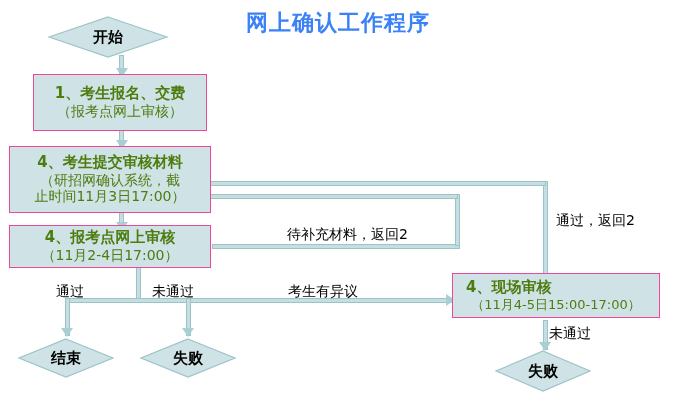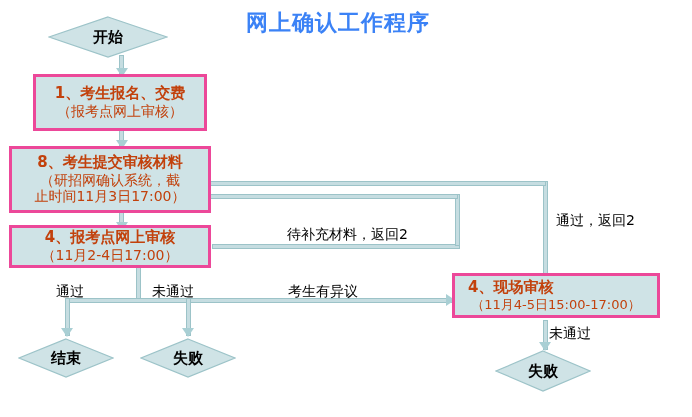--- a/index.html
+++ b/index.html
@@ -28,27 +28,27 @@
     color: #3b82f6;
     font-family: "DejaVu Serif", "Liberation Serif", serif;
     letter-spacing: 1px;
     white-space: nowrap;
   }
   
   .box {
     position: absolute;
     box-sizing: border-box;
     background: #cfe3e6;
-    border: 3px solid #ec4899;
+    border: 1px solid #ec4899;
     display: flex;
     flex-direction: column;
     align-items: center;
     justify-content: center;
     text-align: center;
-    color: #c2410c;
+    color: #4d7c0f;
     line-height: 1.18;
     padding: 2px 3px;
   }
   .box .l1 {
     font-weight: bold;
     font-size: 15px;
     white-space: nowrap;
     font-family: "DejaVu Sans", "Liberation Sans", sans-serif;
   }
   .box .l2, .box .l3 {
@@ -155,21 +155,21 @@
     </svg>
     <div class="dlabel">开始</div>
   </div>
 
   <div class="box" style="left:33px; top:74px; width:174px; height:57px;">
     <div class="l1">1、考生报名、交费</div>
     <div class="l2">（报考点网上审核）</div>
   </div>
 
   <div class="box" style="left:9px; top:146px; width:202px; height:67px;">
-    <div class="l1">8、考生提交审核材料</div>
+    <div class="l1">4、考生提交审核材料</div>
     <div class="l2">（研招网确认系统，截</div>
     <div class="l3">止时间11月3日17:00）</div>
   </div>
 
   <div class="box" style="left:9px; top:225px; width:202px; height:43px;">
     <div class="l1">4、报考点网上审核</div>
     <div class="l2">（11月2-4日17:00）</div>
   </div>
 
   <div class="box" style="left:452px; top:273px; width:208px; height:45px;">

